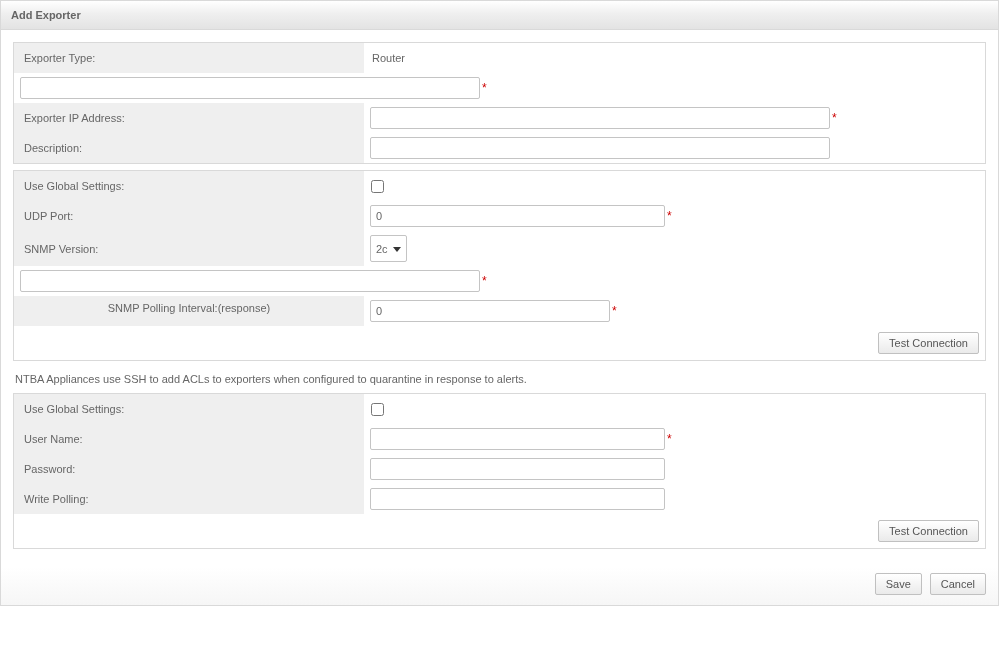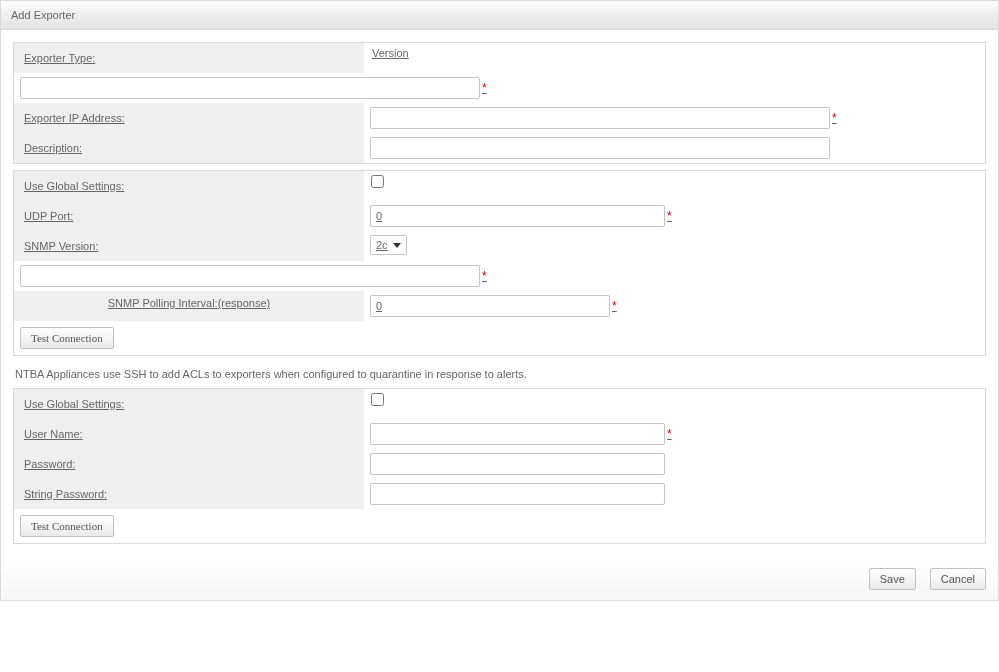--- a/index.html
+++ b/index.html
@@ -14,39 +14,38 @@
     background: #fff;
     width: 999px;
   }
   .dialog {
     border: 1px solid #d9d9d9;
   }
   .dialog-header {
     background: linear-gradient(to bottom, #ffffff 0%, #efefef 45%, #e3e3e3 100%);
     border-bottom: 1px solid #d9d9d9;
     padding: 8px 10px;
-    font-weight: normal;
+    font-weight: bold;
     color: #666;
   }
   .dialog-body {
     padding: 12px;
   }
   .form-section {
     border: 1px solid #d9d9d9;
     margin-bottom: 6px;
   }
   .info-text {
     padding: 6px 2px 8px 2px;
     color: #666;
   }
   .form-row {
     display: flex;
-    align-items: flex-start;
+    align-items: center;
     min-height: 30px;
-    text-decoration: underline;
   }
   .label-cell {
     width: 350px;
     padding: 6px 10px;
     background: #efefef;
     color: #666;
     align-self: stretch;
     display: flex;
     align-items: center;
   }
@@ -86,72 +85,71 @@
     height: 13px;
     margin-left: 1px;
   }
   .select-wrap {
     position: relative;
     display: inline-flex;
     align-items: center;
     border: 1px solid #c4c4c4;
     border-radius: 2px;
     background: #fff;
-    height: 20px;
+    height: 27px;
     padding: 0 18px 0 5px;
     cursor: pointer;
   }
   .select-wrap .caret {
     position: absolute;
     right: 5px;
     top: 50%;
     transform: translateY(-40%);
     width: 0;
     height: 0;
     border-left: 4px solid transparent;
     border-right: 4px solid transparent;
     border-top: 5px solid #333;
   }
   .button-row {
     display: flex;
-    justify-content: flex-start;
+    justify-content: flex-end;
     padding: 6px;
-    font-family: Liberation Serif, serif;
   }
   button {
     font-family: inherit;
     font-size: 11px;
     color: #555;
     background: linear-gradient(to bottom, #ffffff, #eaeaea);
     border: 1px solid #c0c0c0;
     border-radius: 2px;
     padding: 4px 10px;
     cursor: pointer;
   }
   .dialog-footer {
     display: flex;
     justify-content: flex-end;
-    gap: 14px;
+    gap: 8px;
     padding: 6px 12px 10px 12px;
     background: linear-gradient(to bottom, #ffffff 0%, #f6f6f6 100%);
   }
 </style>
 </head>
 <body>
 
 <div class="dialog">
   <div class="dialog-header">Add Exporter</div>
 
   <div class="dialog-body">
 
     <div class="form-section">
       <div class="form-row">
         <div class="label-cell">Exporter Type:</div>
         <div class="value-cell">
-            <span class="static-value">Version</span>
+            <span class="static-value">Router</span>
           </div>
       </div>
       <div class="form-row">
         <div class="value-cell">
           <input type="text" class="w-wide" value="" style="">
           <span class="req">*</span>
         </div>
       </div>
       <div class="form-row">
         <div class="label-cell">Exporter IP Address:</div>
@@ -229,21 +227,21 @@
           <span class="req">*</span>
         </div>
       </div>
       <div class="form-row">
         <div class="label-cell">Password:</div>
         <div class="value-cell">
           <input type="password" class="w-med" value="" style="">
         </div>
       </div>
       <div class="form-row">
-        <div class="label-cell">String Password:</div>
+        <div class="label-cell">Write Polling:</div>
         <div class="value-cell">
           <input type="password" class="w-med" value="" style="">
         </div>
       </div>
       <div class="button-row">
         <button>Test Connection</button>
       </div>
     </div>
 
   </div>

